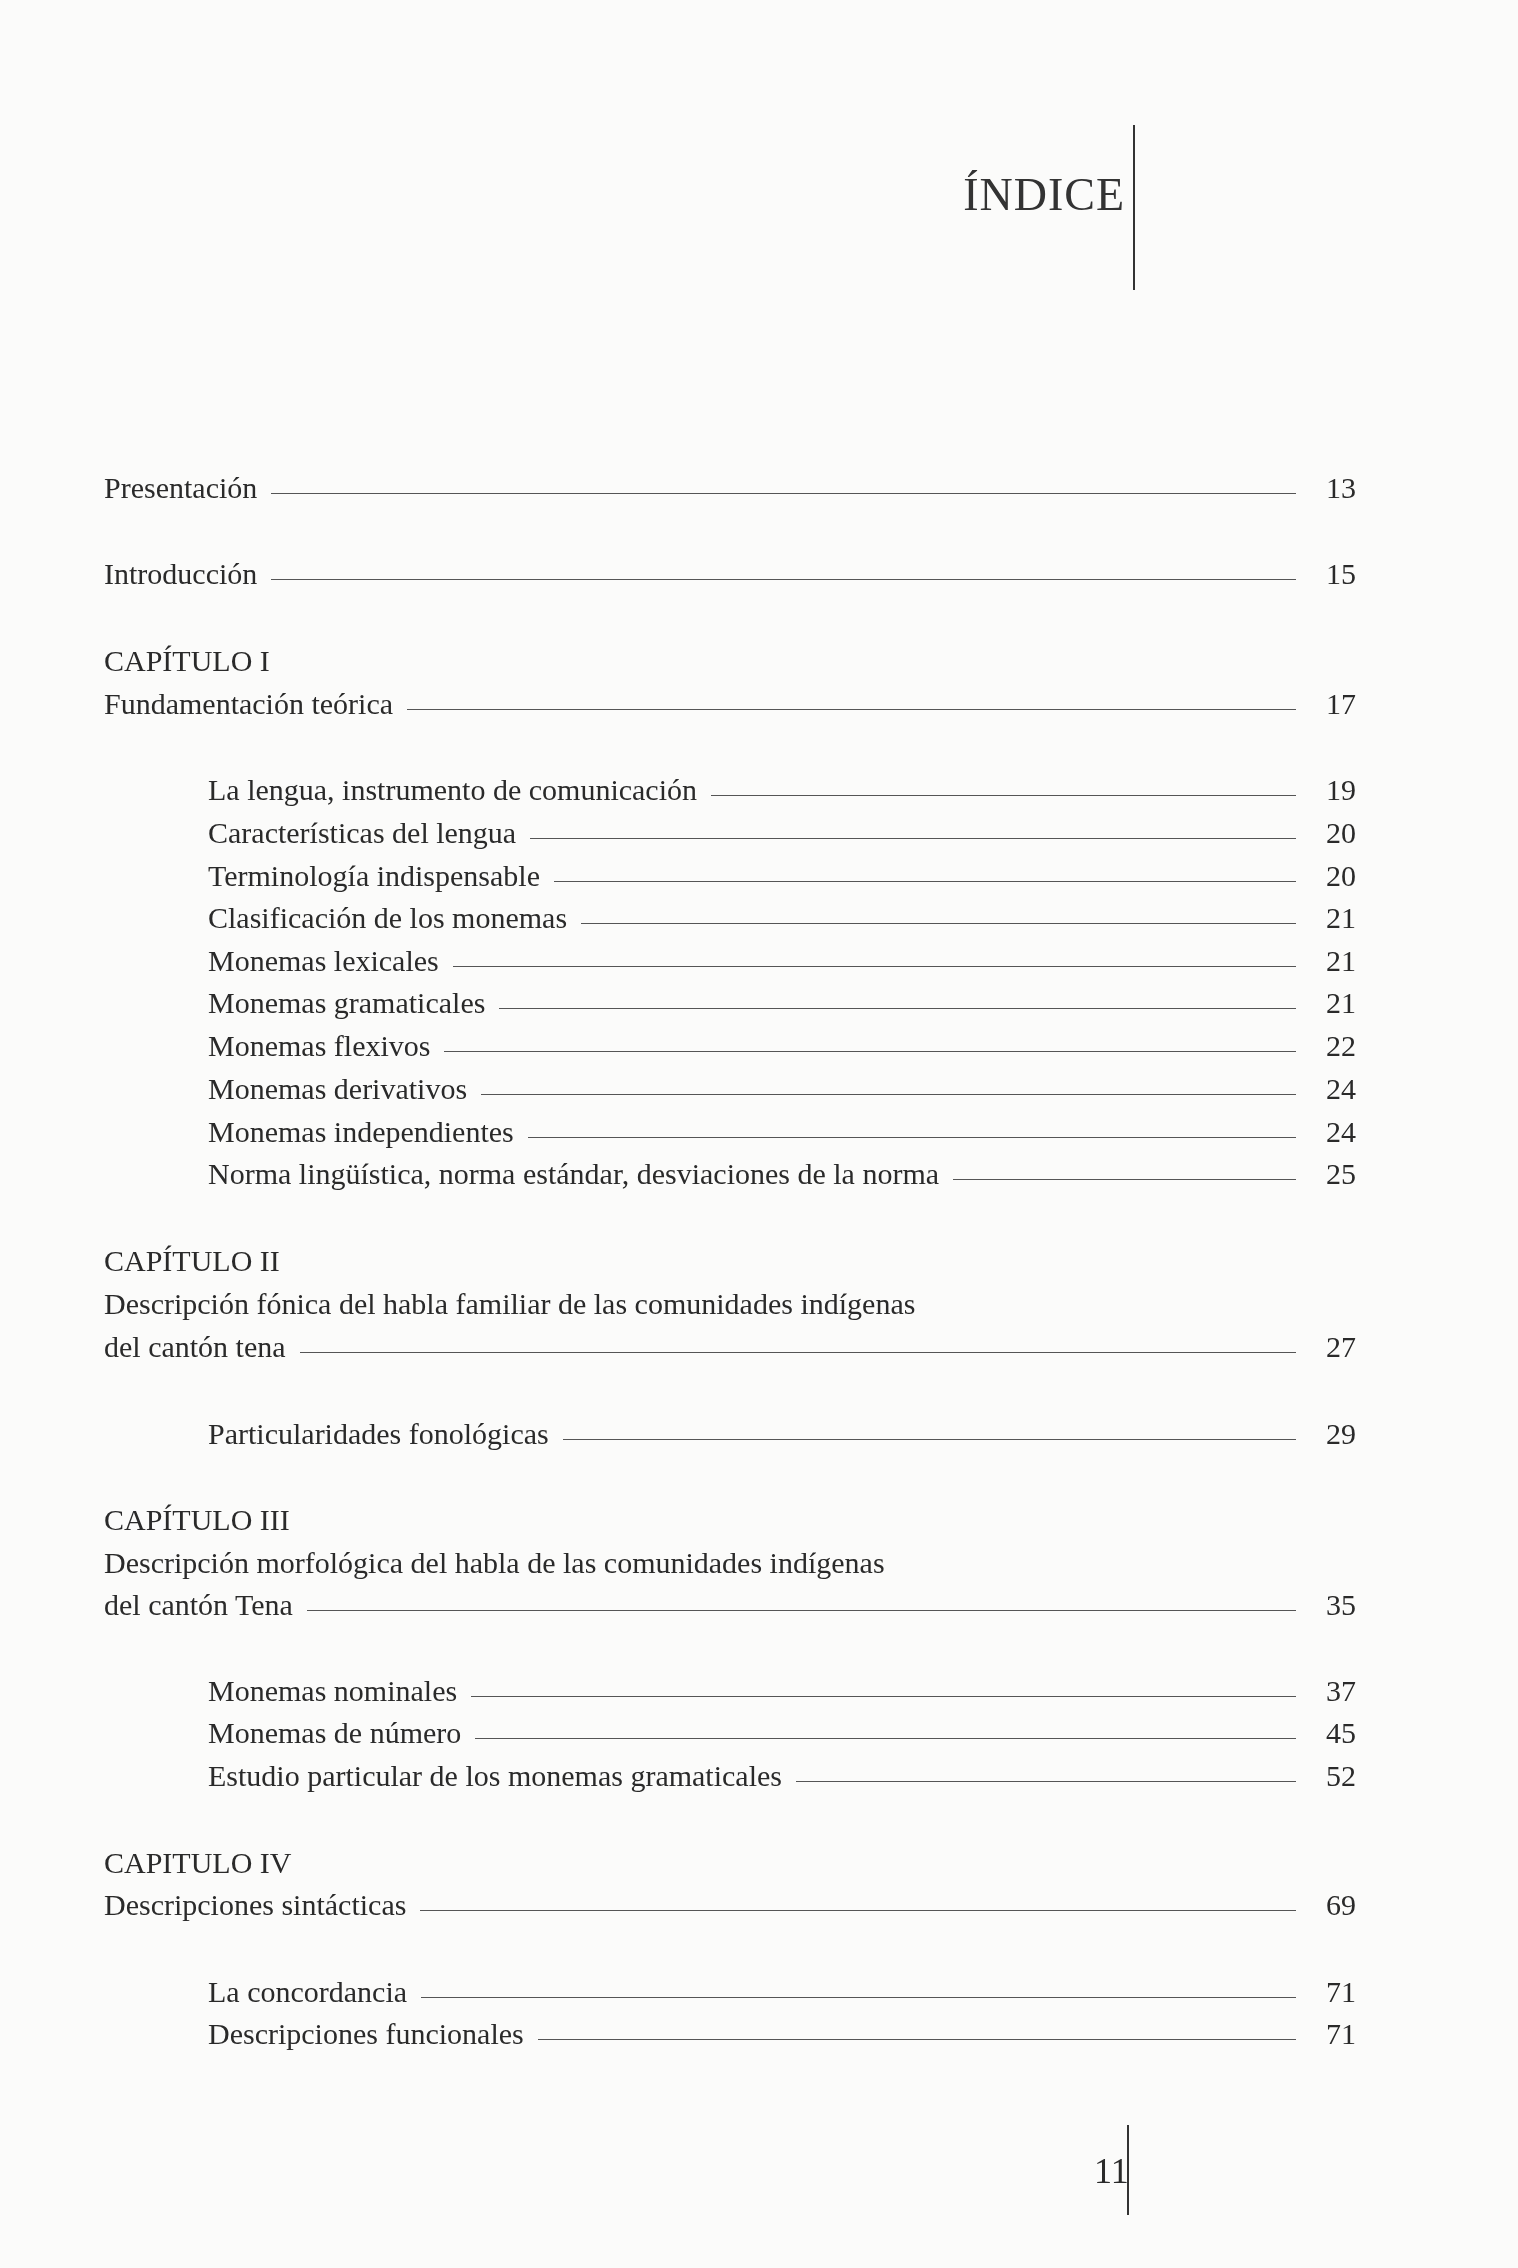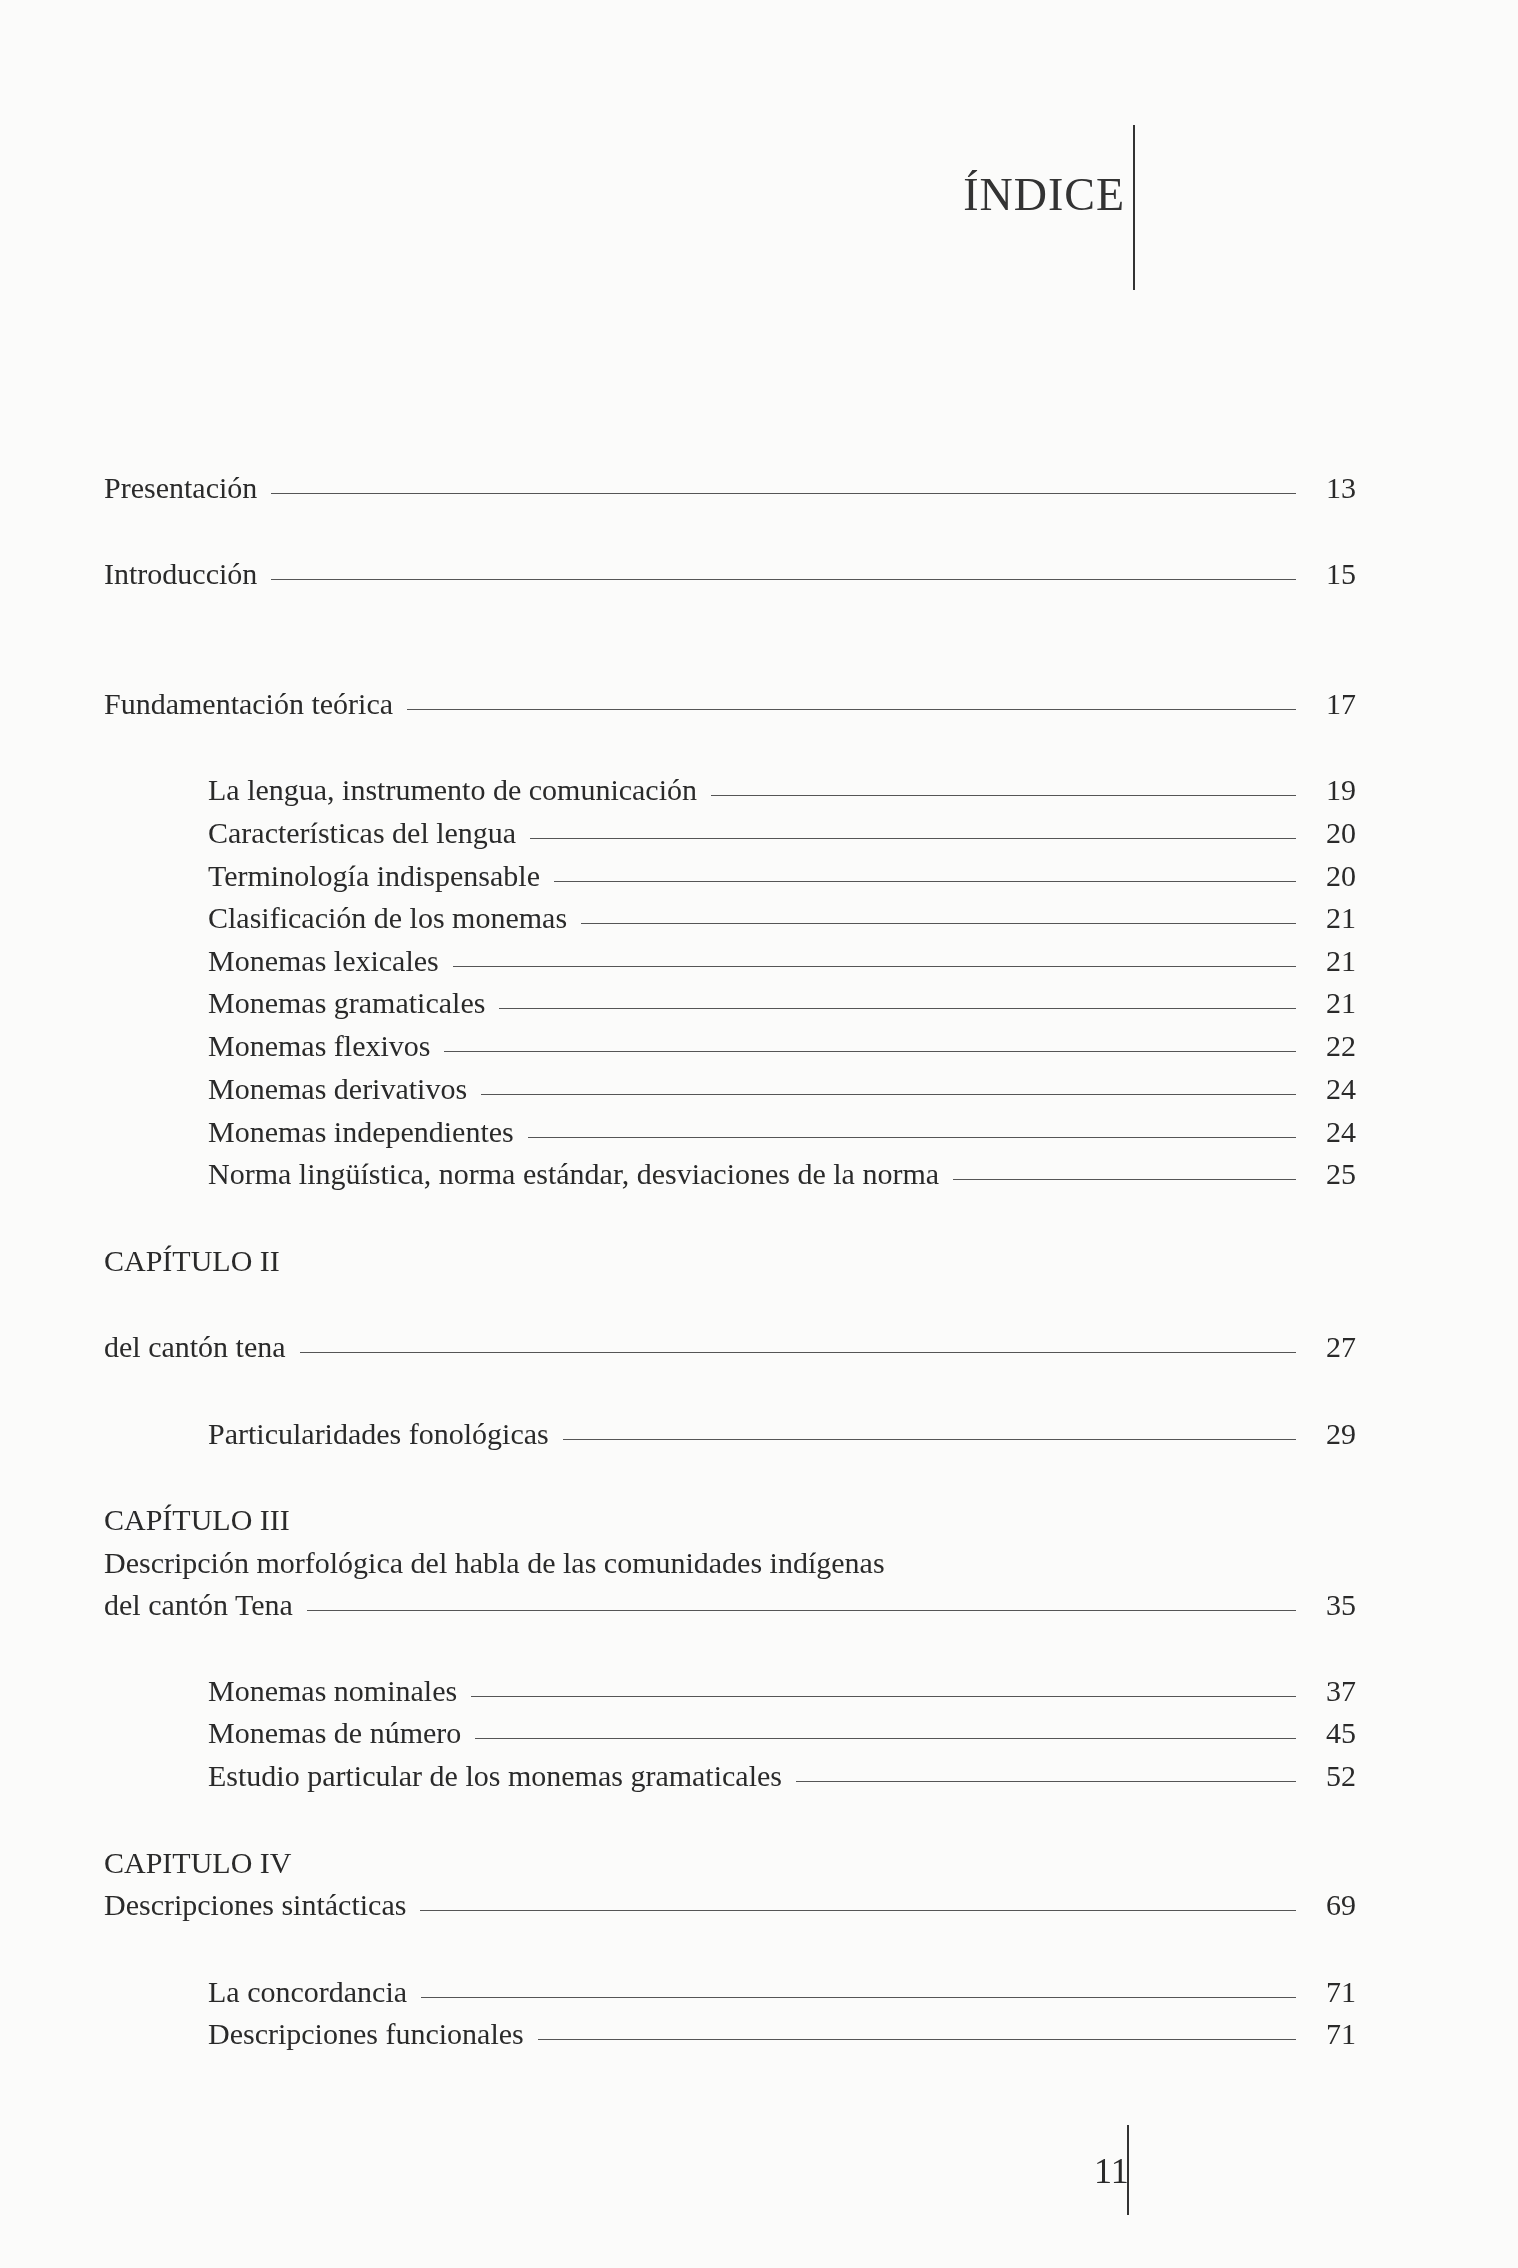--- a/index.html
+++ b/index.html
@@ -39,20 +39,21 @@
     <span class="leader"></span>
     <span class="page-num">13</span>
   </div>
 
   <div class="entry lvl0" style="top:556px">
     <span class="label">Introducción</span>
     <span class="leader"></span>
     <span class="page-num">15</span>
   </div>
 
+  <div class="heading lvl0" style="top:643px">CAPÍTULO I</div>
   <div class="entry lvl0" style="top:686px">
     <span class="label">Fundamentación teórica</span>
     <span class="leader"></span>
     <span class="page-num">17</span>
   </div>
 
   <div class="entry lvl1" style="top:772px">
     <span class="label">La lengua, instrumento de comunicación</span>
     <span class="leader"></span>
     <span class="page-num">19</span>
@@ -97,20 +98,21 @@
     <span class="leader"></span>
     <span class="page-num">24</span>
   </div>
   <div class="entry lvl1" style="top:1156px">
     <span class="label">Norma lingüística, norma estándar, desviaciones de la norma</span>
     <span class="leader"></span>
     <span class="page-num">25</span>
   </div>
 
   <div class="heading lvl0" style="top:1243px">CAPÍTULO II</div>
+  <div class="heading lvl0" style="top:1286px">Descripción fónica del habla familiar  de las comunidades indígenas</div>
   <div class="entry lvl0" style="top:1329px">
     <span class="label">del cantón tena</span>
     <span class="leader"></span>
     <span class="page-num">27</span>
   </div>
   <div class="entry lvl1" style="top:1416px">
     <span class="label">Particularidades fonológicas</span>
     <span class="leader"></span>
     <span class="page-num">29</span>
   </div>

